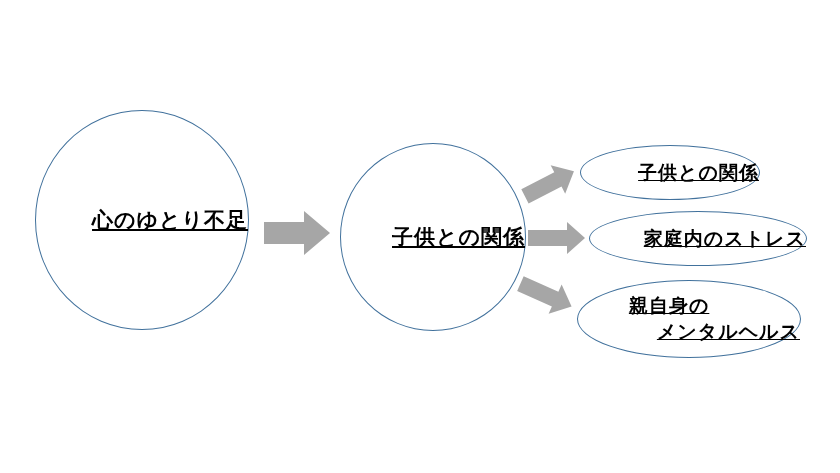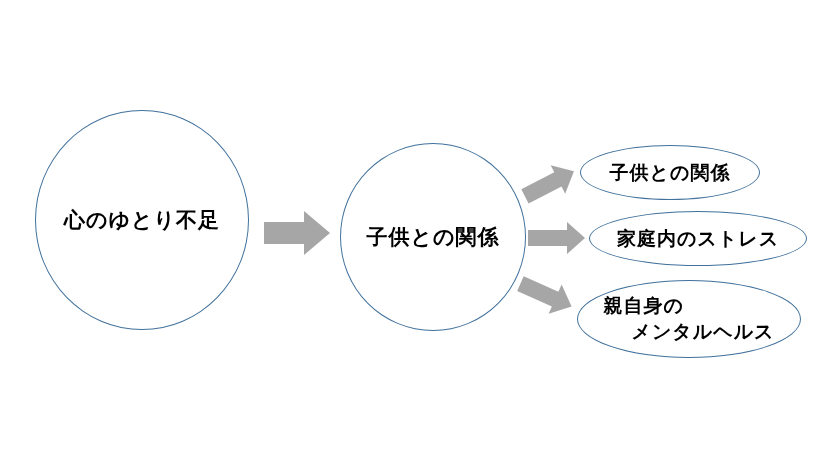--- a/index.html
+++ b/index.html
@@ -20,22 +20,23 @@
     width: 840px; height: 473px;
     background: var(--background);
   }
   .shape {
     position: absolute;
     border: 1.5px solid var(--shape_border);
     border-radius: 50%;
     background: var(--background);
     display: flex;
     align-items: center;
-    justify-content: center;
+    justify-content: flex-end;
     text-align: center;
+    text-decoration: underline;
   }
   .shape-label {
     color: var(--text);
     font-weight: bold;
     letter-spacing: 1px;
     white-space: nowrap;
   }
   .circle-label { font-size: 21px; }
   .ellipse-label { font-size: 19px; }
   .circle-left   { left: 35px;  top: 110px; width: 214px; height: 220px; }

